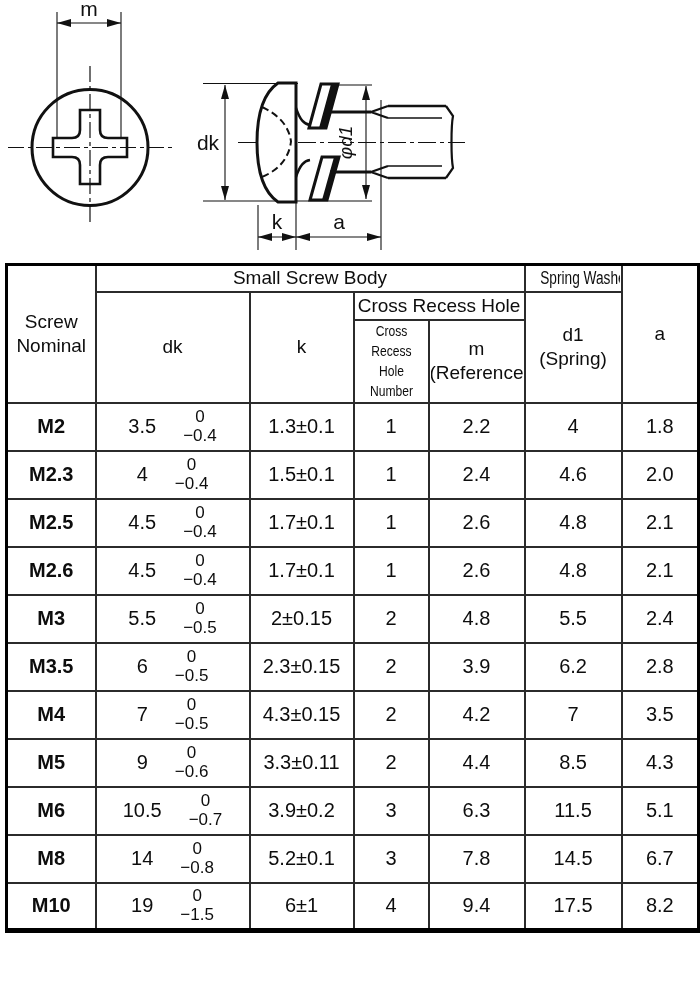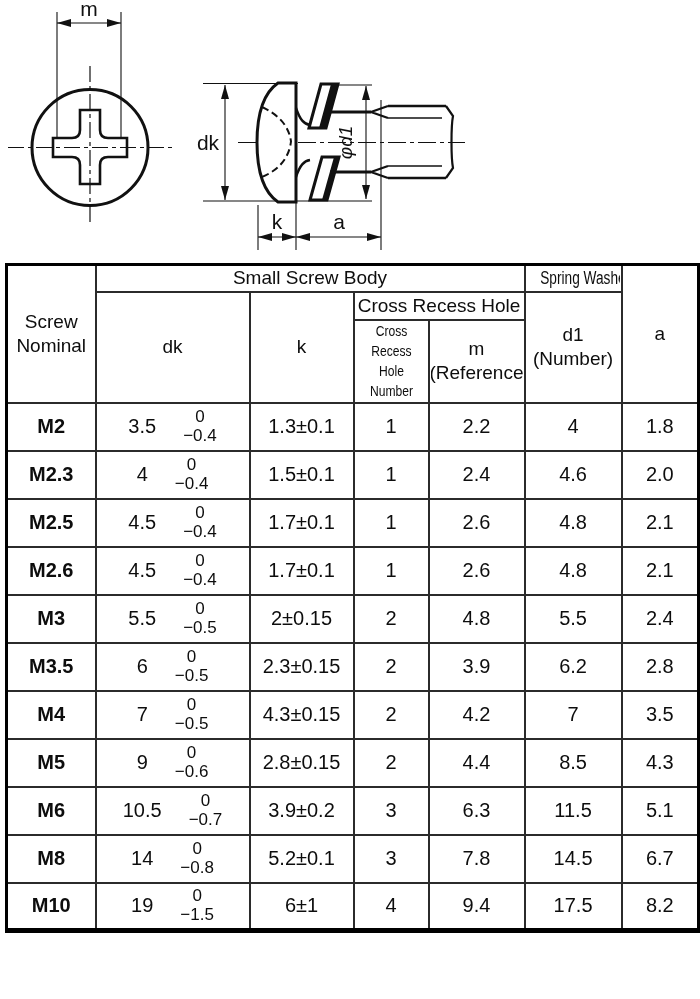--- a/index.html
+++ b/index.html
@@ -129,21 +129,21 @@
 Nominal</th>
         <th colspan="4" class="big">Small Screw Body</th>
         <th><span class="spring">Spring Washer</span></th>
         <th rowspan="3" class="big">a</th>
       </tr>
       <tr class="h2">
         <th rowspan="2" class="big">dk</th>
         <th rowspan="2" class="big">k</th>
         <th colspan="2">Cross Recess Hole</th>
         <th rowspan="2" class="two d1max">d1
-(Number)</th>
+(Spring)</th>
       </tr>
       <tr class="h3">
         <th><span class="cond">Cross Recess
 Hole Number</span></th>
         <th class="two mref">m
 (Reference)</th>
       </tr>
     </thead>
     <tbody>
         <tr>
@@ -269,21 +269,21 @@
           <th class="nom">M5</th>
           <td>
             <div class="dkwrap">
               <span>9</span>
               <span class="tol">
                 <span>0</span>
                 <span>−0.6</span>
               </span>
             </div>
           </td>
-          <td>2.8±0.15</td>
+          <td>3.3±0.11</td>
           <td>2</td>
           <td>4.4</td>
           <td>8.5</td>
           <td>4.3</td>
         </tr>
         <tr>
           <th class="nom">M6</th>
           <td>
             <div class="dkwrap">
               <span>10.5</span>

